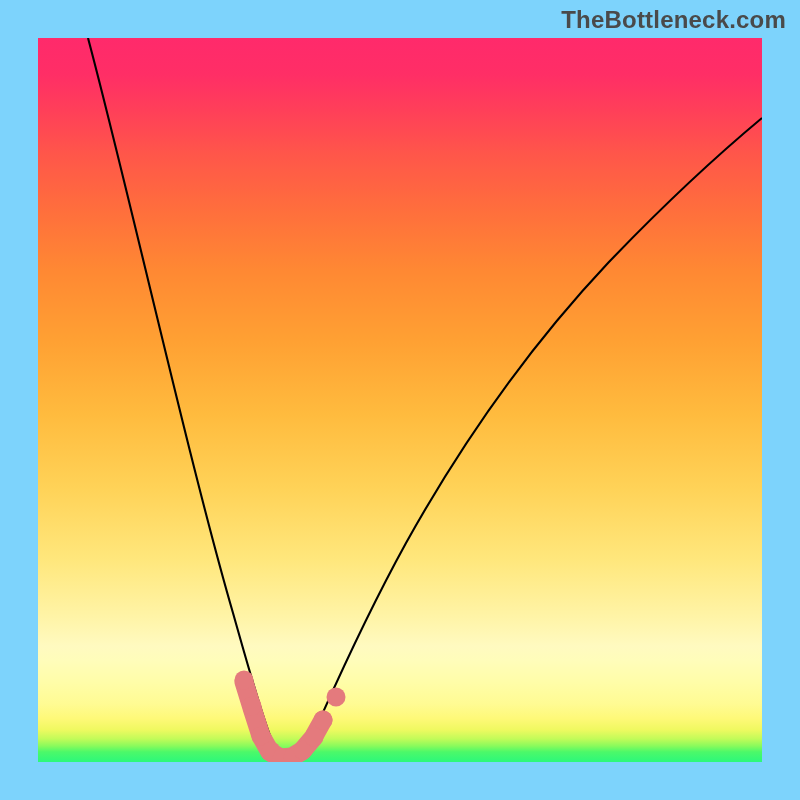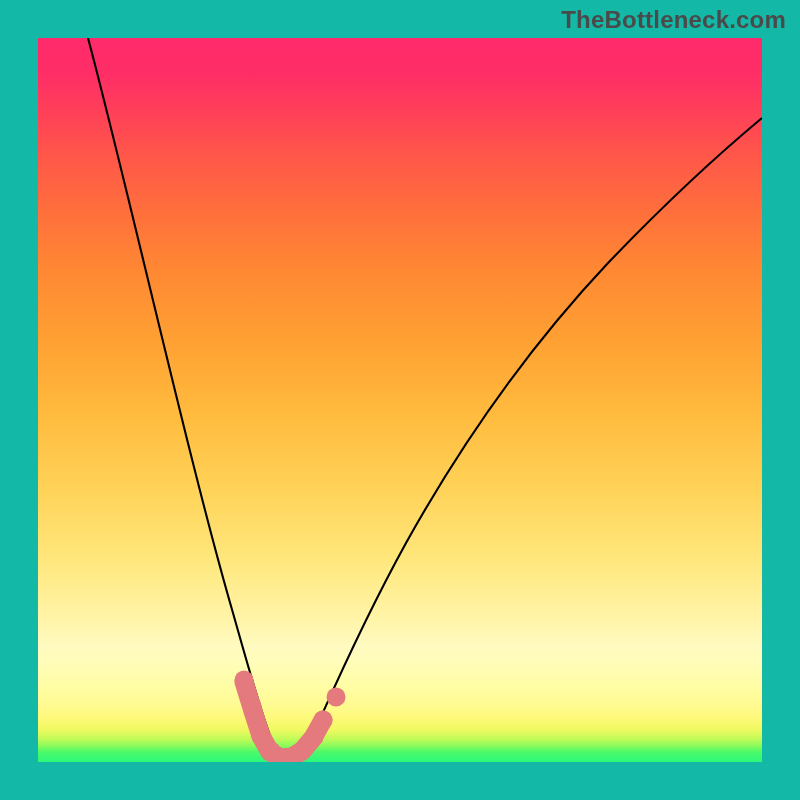--- a/index.html
+++ b/index.html
@@ -10,21 +10,21 @@
     overflow: hidden;
     background: #000;
     font-family: Arial, Helvetica, sans-serif;
   }
   .frame {
     position: absolute;
     top: 0;
     left: 0;
     width: 800px;
     height: 800px;
-    background: #14b8a6;
+    background: #7dd3fc;
   }
   .plot {
     position: absolute;
     top: 38px;
     left: 38px;
     width: 724px;
     height: 724px;
     
     background: linear-gradient(
       to top,

